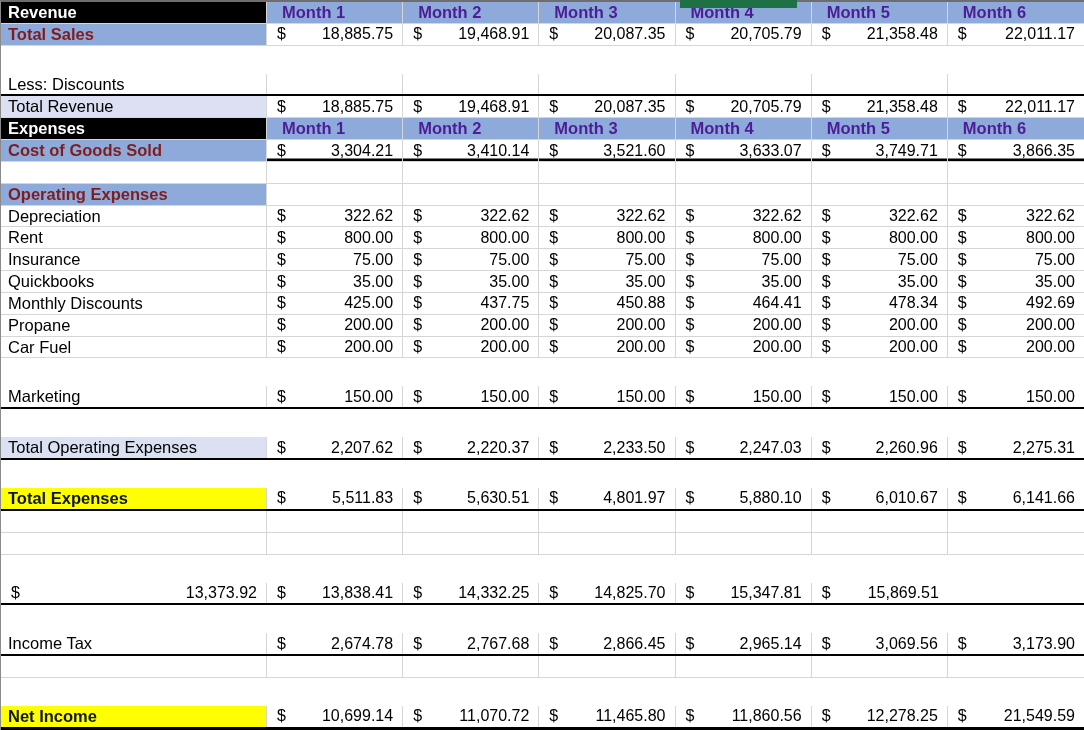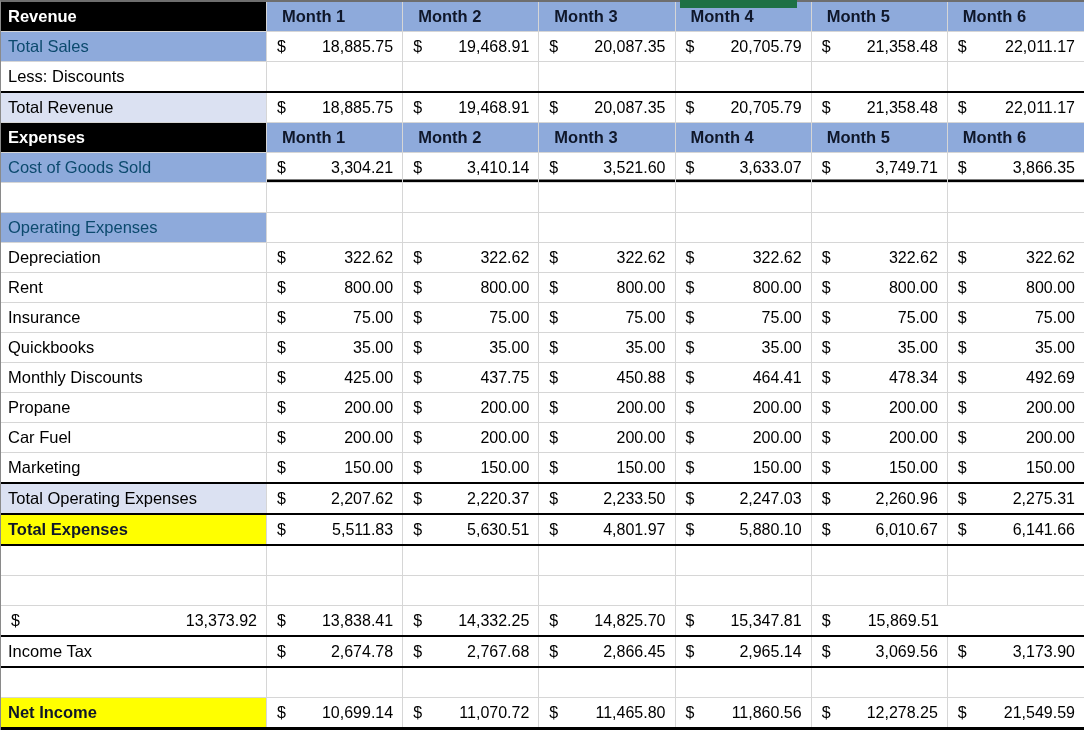--- a/index.html
+++ b/index.html
@@ -16,47 +16,47 @@
   }
 
   .row{
     flex:1 1 0;
     min-height:0;
     display:grid;
     grid-template-columns:266px repeat(6,1fr);
     box-sizing:border-box;
     border-bottom:1px solid var(--gridline,#d6d6d6);
   }
-  .row.border-full{border-bottom:2.5px solid #000;}
+  .row.border-full{border-bottom:2.5px solid #000;margin-top:28px;}
   .row.border-full:last-child{border-bottom-width:3px;}
   .row.border-values{border-bottom:1px solid var(--gridline,#d6d6d6);}
   .row.border-values .cell:not(.label-cell){box-shadow:inset 0 -2.5px 0 #000;}
 
   .cell{
     box-sizing:border-box;
     border-right:1px solid var(--gridline,#d6d6d6);
     display:flex;align-items:center;
     overflow:hidden;white-space:nowrap;
     background:#fff;
   }
   .cell:last-child{border-right:none;}
 
   .label-cell{
     padding-left:7px;
     font-size:16.5px;
     color:#000;
   }
   .style-header .label-cell{background:var(--header_black,#000);color:#fff;font-weight:700;}
-  .style-blue   .label-cell{background:var(--header_blue,#8EAADB);color:#0c4a6e;font-weight:400;}
+  .style-blue   .label-cell{background:var(--header_blue,#8EAADB);color:#7f1d1d;font-weight:700;}
   .style-lavender .label-cell{background:var(--light_blue,#DBE1F2);color:#000;font-weight:400;}
   .style-yellow .label-cell{background:var(--highlight_yellow,#ff0);color:#0f172a;font-weight:700;}
 
   .month-cell{
     background:var(--header_blue,#8EAADB);
-    color:#0f172a;font-weight:700;
+    color:#4c1d95;font-weight:700;
     font-size:16.5px;
     padding-left:15px;
   }
 
   .value-cell{
     justify-content:space-between;
     padding:0 9px 0 10px;
     font-size:16px;color:#000;
   }
   .value-cell .cur{flex:0 0 auto;}

